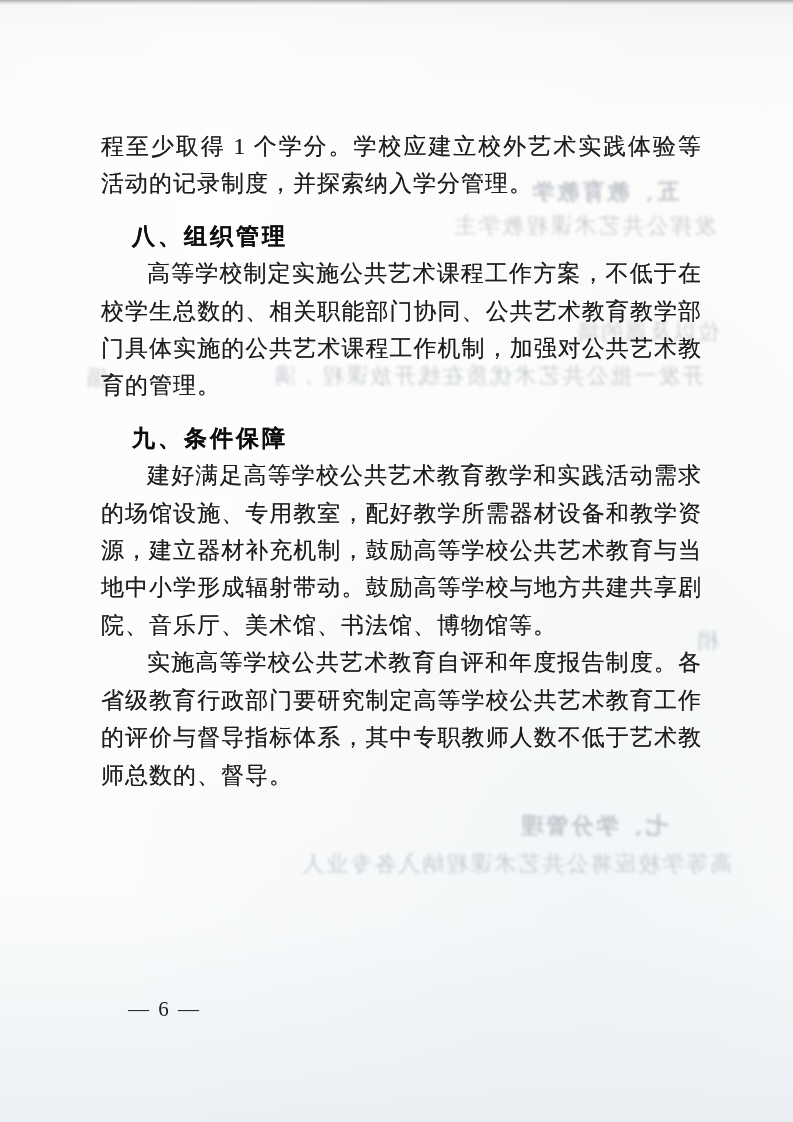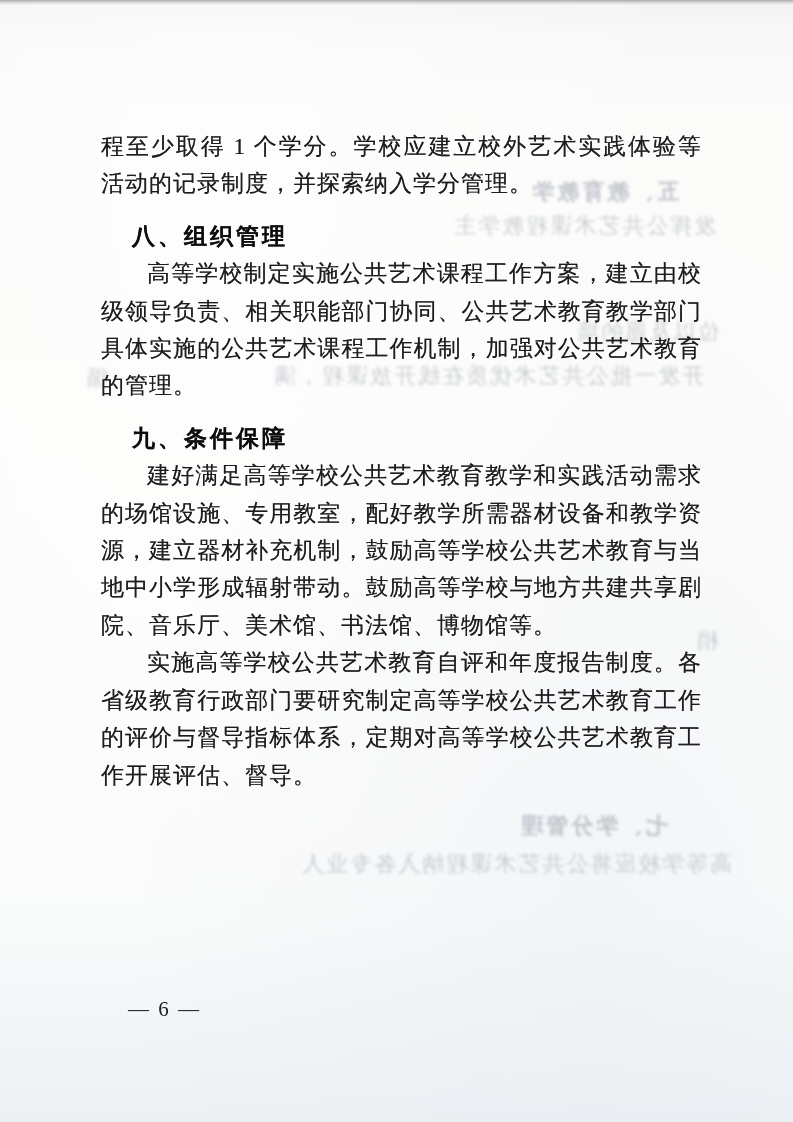--- a/index.html
+++ b/index.html
@@ -105,20 +105,20 @@
       <span class="ghost" style="left: 84px; top: 363px;">循</span>
       <span class="ghost" style="left: 272px; top: 361px;">开发一批公共艺术优质在线开放课程，满</span>
       <span class="ghost" style="left: 695px; top: 626px;">梢</span>
       <span class="ghost ghost-bold" style="left: 518px; top: 811px;">七、学分管理</span>
       <span class="ghost" style="left: 300px; top: 849px;">高等学校应将公共艺术课程纳入各专业人</span>
     </div>
 
   <main class="content">
       <p class="para no-indent">程至少取得 1 个学分。学校应建立校外艺术实践体验等活动的记录制度，并探索纳入学分管理。</p>
       <h2 class="heading">八、组织管理</h2>
-      <p class="para">高等学校制定实施公共艺术课程工作方案，建立由校级领导负责、相关职能部门协同、公共艺术教育教学部门具体实施的公共艺术课程工作机制，加强对公共艺术教育的管理。</p>
+      <p class="para">高等学校制定实施公共艺术课程工作方案，不低于在校学生总数的、相关职能部门协同、公共艺术教育教学部门具体实施的公共艺术课程工作机制，加强对公共艺术教育的管理。</p>
       <h2 class="heading">九、条件保障</h2>
       <p class="para">建好满足高等学校公共艺术教育教学和实践活动需求的场馆设施、专用教室，配好教学所需器材设备和教学资源，建立器材补充机制，鼓励高等学校公共艺术教育与当地中小学形成辐射带动。鼓励高等学校与地方共建共享剧院、音乐厅、美术馆、书法馆、博物馆等。</p>
-      <p class="para">实施高等学校公共艺术教育自评和年度报告制度。各省级教育行政部门要研究制定高等学校公共艺术教育工作的评价与督导指标体系，定期对高等学校公共艺术教育工作开展评估、督导。</p>
+      <p class="para">实施高等学校公共艺术教育自评和年度报告制度。各省级教育行政部门要研究制定高等学校公共艺术教育工作的评价与督导指标体系，其中专职教师人数不低于艺术教师总数的、督导。</p>
     </main>
 
   <div class="page-number">— 6 —</div>
 </div>
 
 </body></html>

